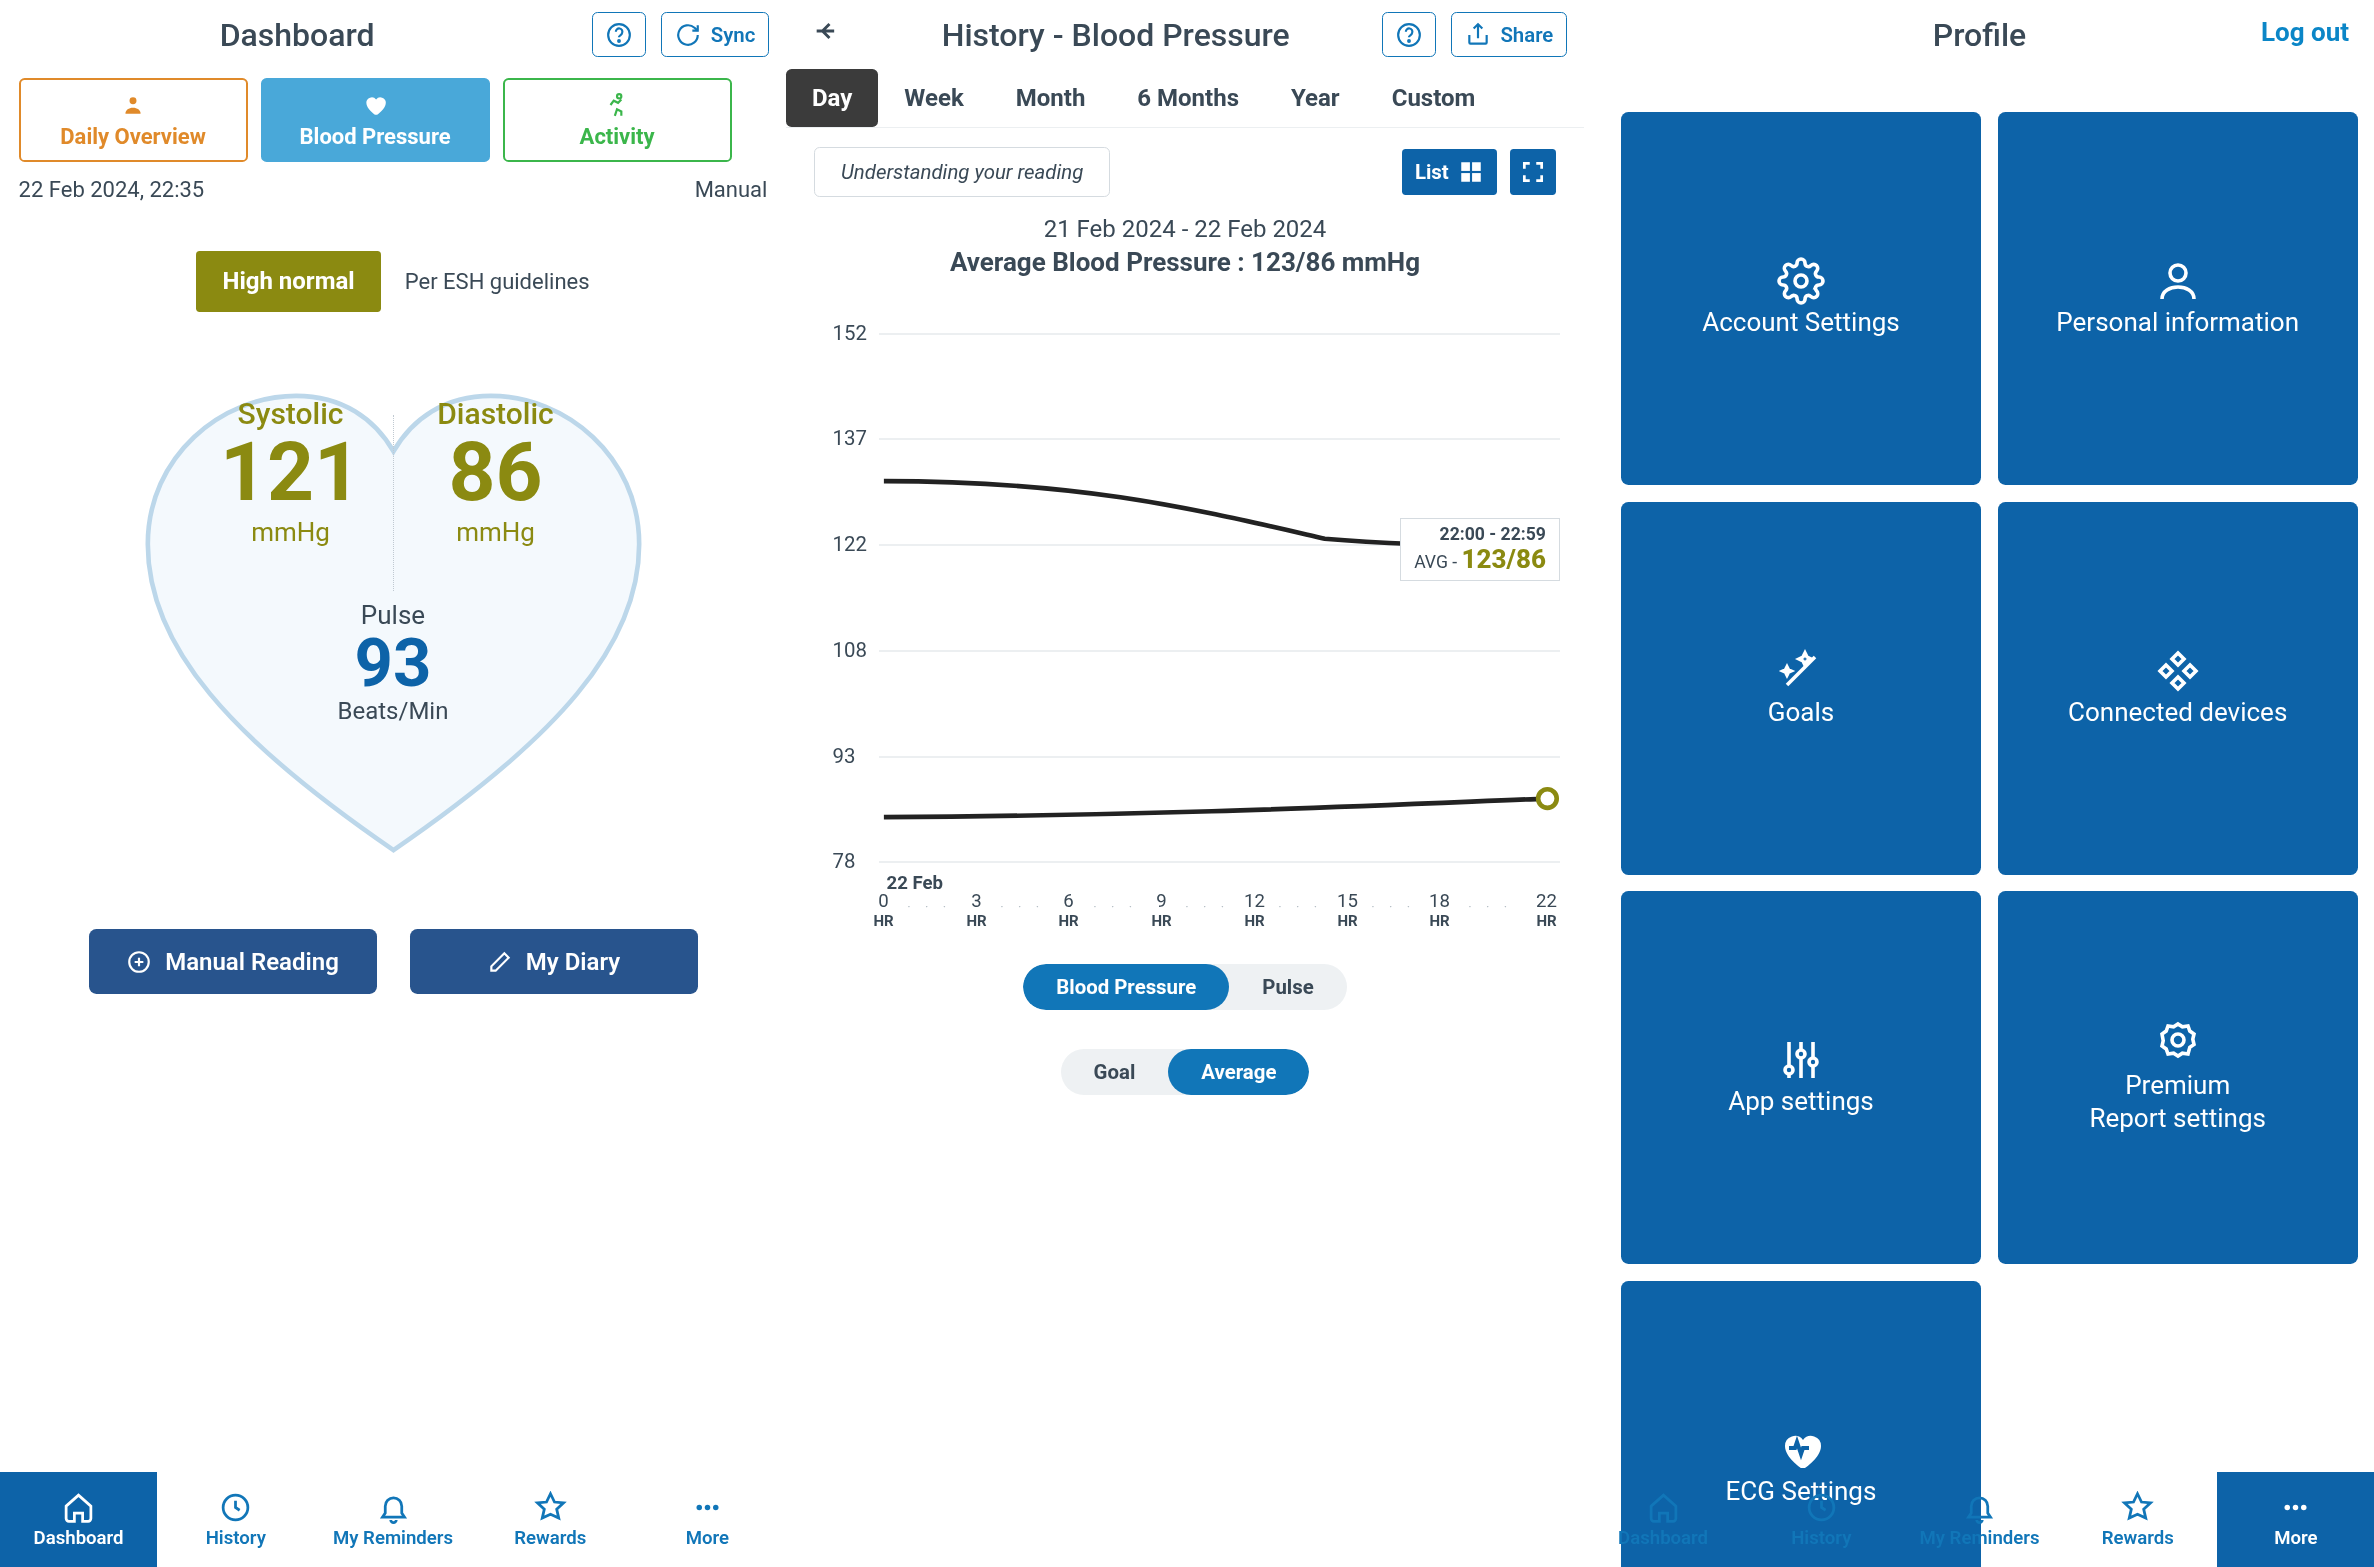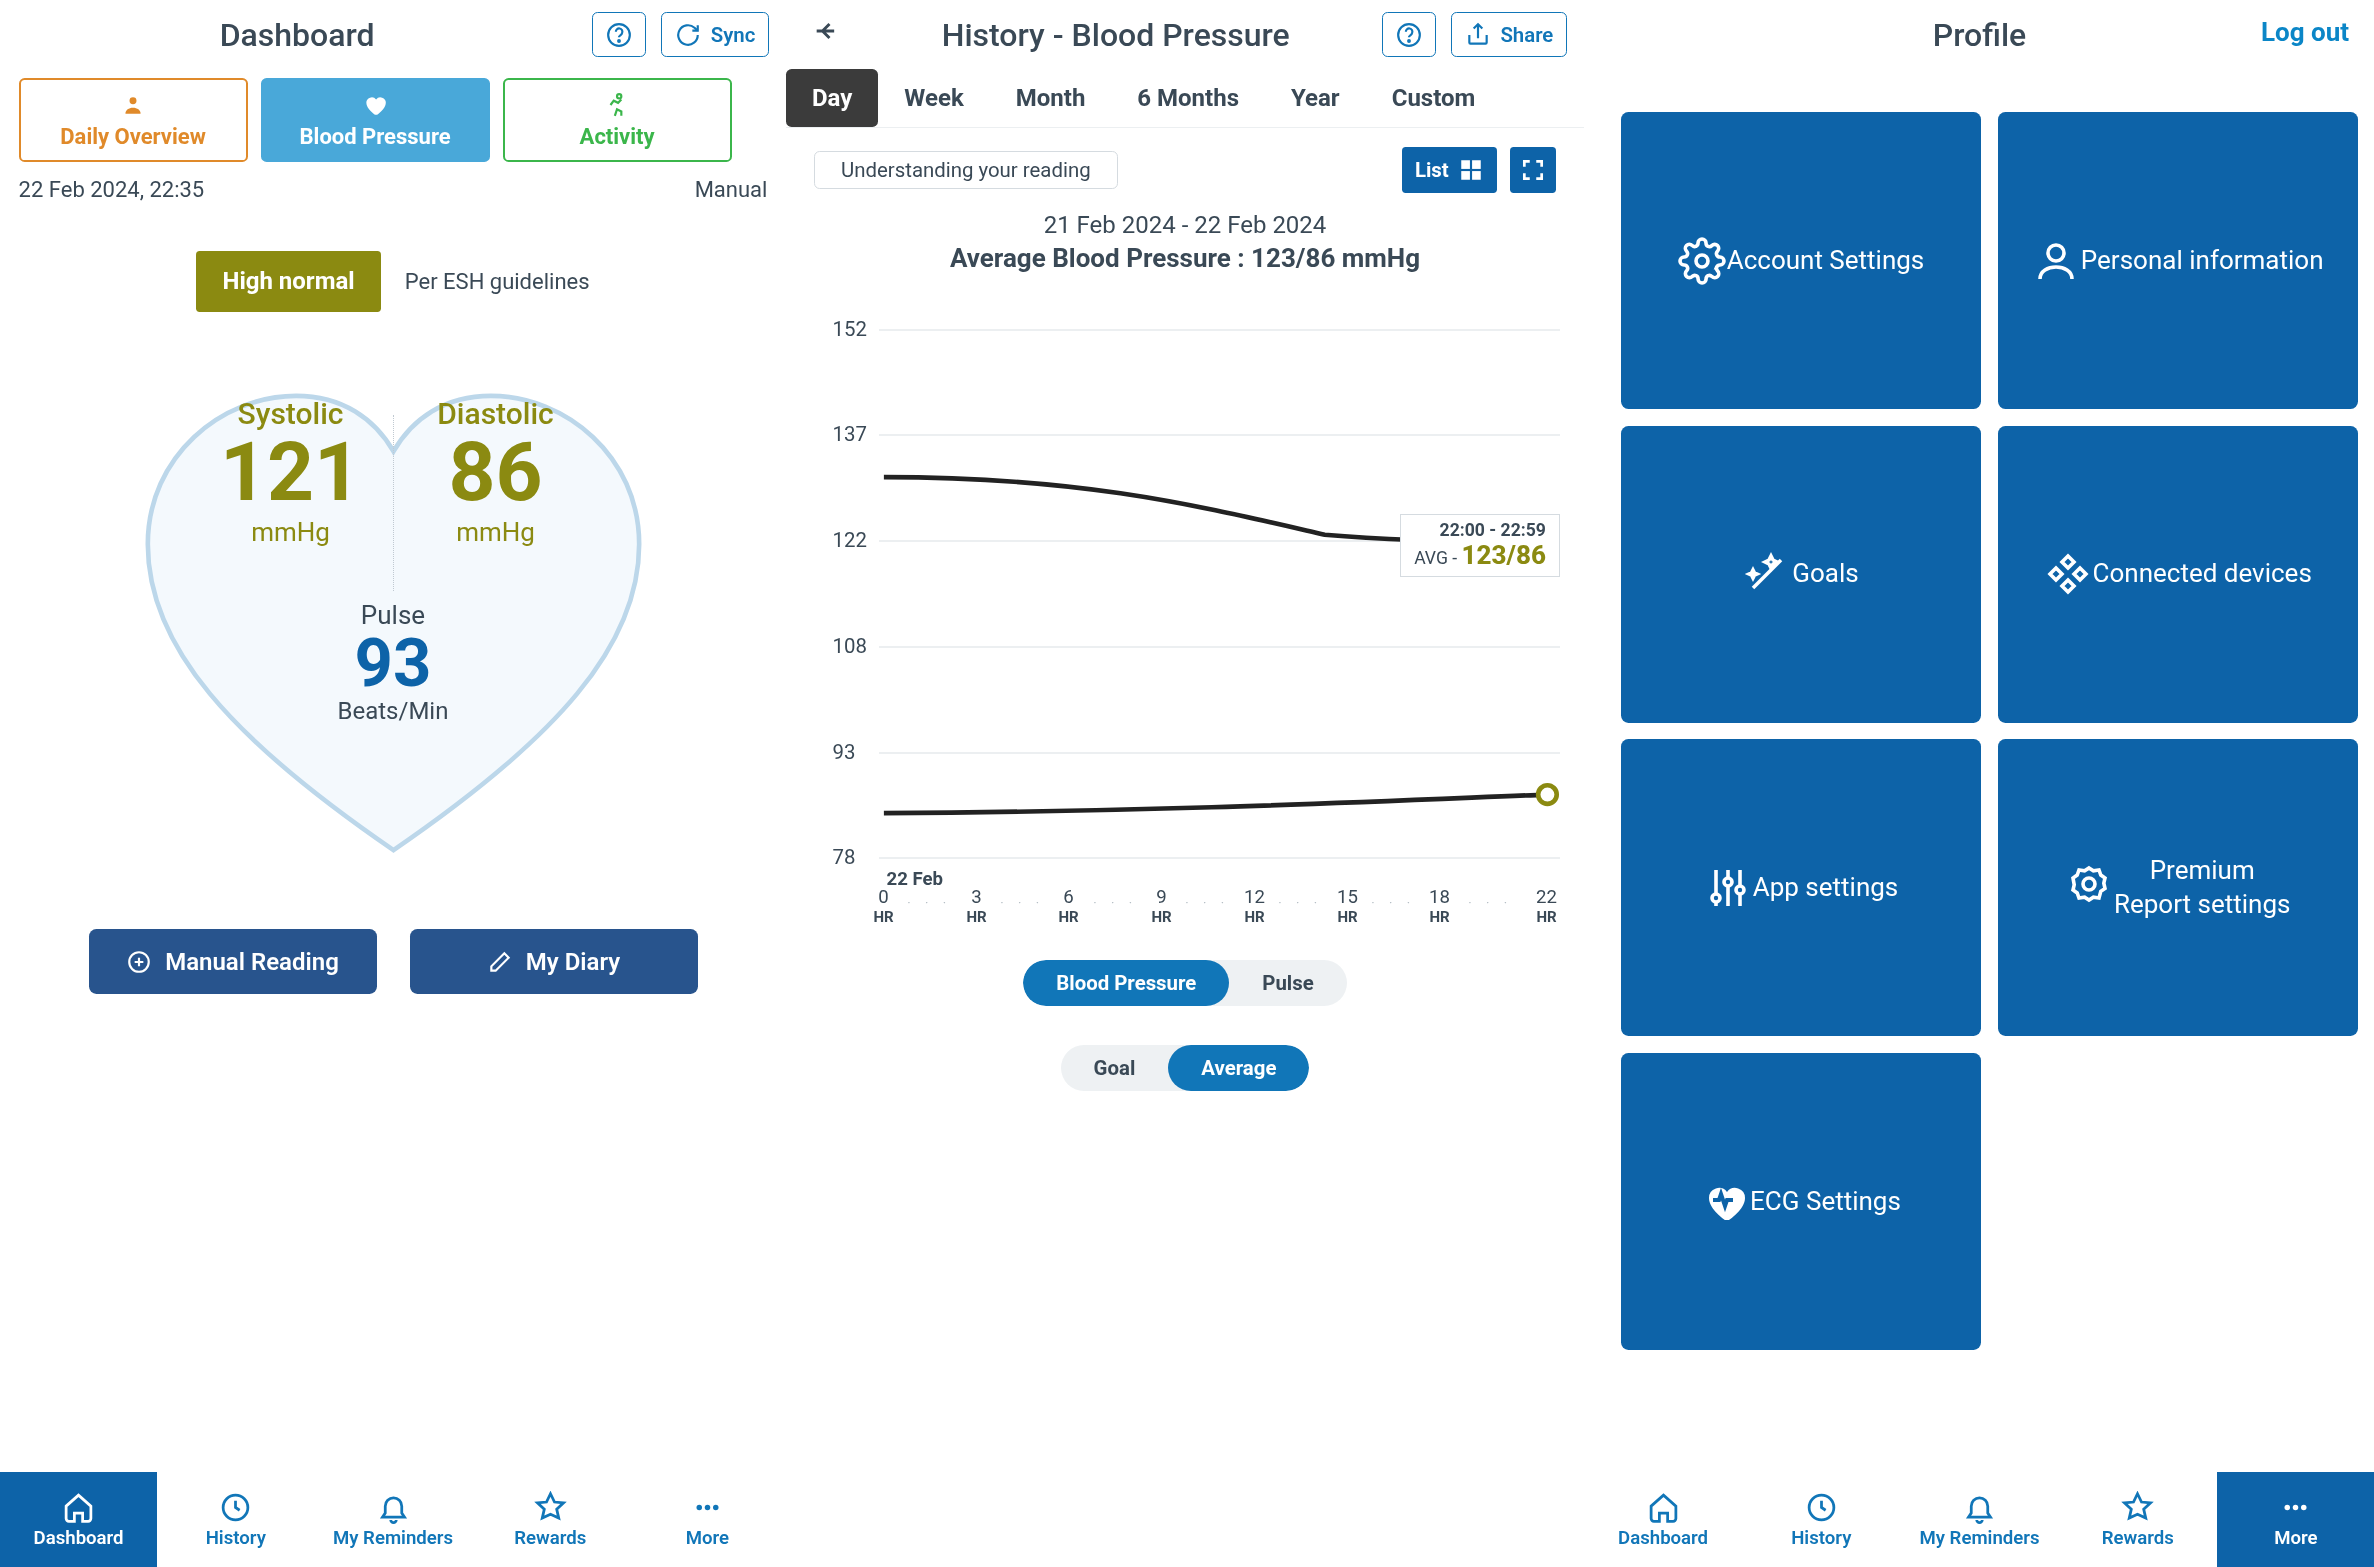--- a/index.html
+++ b/index.html
@@ -78,22 +78,22 @@
 
   
   .range-tabs{display:flex;border-bottom:1.9px solid #eceff1;}
   .range-tab{
     flex:0 0 auto;height:58px;padding:0 26px;display:inline-flex;align-items:center;
     font-size:24px;font-weight:700;color:var(--grey);cursor:pointer;
   }
   .range-tab.active{background:#3b3b3b;color:#fff;border-radius:5.6px;}
   .sub-bar{display:flex;align-items:center;padding:18.6px 28px;gap:13px;}
   .pill-outline{
-    height:38px;padding:16px 26px;border:1.9px solid #d5dbe0;border-radius:5.6px;background:#fff;
-    font-size:20.4px;color:var(--grey);display:inline-flex;align-items:center;cursor:pointer;
+    height:50px;padding:16px 26px;border:1.9px solid #d5dbe0;border-radius:5.6px;background:#fff;
+    font-size:20.4px;color:var(--grey);display:inline-flex;align-items:center;cursor:pointer;font-style:italic;
   }
   .list-toggle{
     height:46px;background:var(--brand);color:#fff;border-radius:3.7px;display:inline-flex;align-items:center;
     padding:0 13px;gap:9.3px;font-size:20.4px;font-weight:700;cursor:pointer;
   }
   .sq-btn{height:46px;width:46px;background:var(--brand);border-radius:3.7px;display:inline-flex;align-items:center;justify-content:center;cursor:pointer;}
 
   .chart-title{text-align:center;font-size:24px;color:var(--grey);}
   .chart-sub{text-align:center;font-size:26px;color:var(--grey);font-weight:700;margin-top:3.7px;}
   .chart-area{position:relative;width:761px;height:761px;margin:0 auto;}
@@ -114,22 +114,22 @@
   .x-dots{position:absolute;bottom:124px;color:#b6bfc6;font-size:13px;letter-spacing:5.6px;width:69px;text-align:center;transform:translateX(-50%);}
 
   .seg-row{display:flex;justify-content:center;gap:18.6px;margin-top:0;}
   .seg{background:#eef1f3;border-radius:927px;display:inline-flex;overflow:hidden;}
   .seg button{border:none;background:transparent;height:46px;padding:0 33px;font-size:20.4px;font-weight:700;color:var(--grey);cursor:pointer;}
   .seg button.on{background:var(--brand2);color:#fff;border-radius:927px;}
 
   
   .profile-grid{display:grid;grid-template-columns:repeat(2, 360px);gap:16.7px;padding:43px 37px;}
   .tile{
-    background:var(--brand);color:#fff;border-radius:7.4px;height:297px;
-    display:flex;flex-direction:row;align-items:center;justify-content:center;gap:1px;cursor:pointer;
+    background:var(--brand);color:#fff;border-radius:7.4px;height:373px;
+    display:flex;flex-direction:column;align-items:center;justify-content:center;gap:1px;cursor:pointer;
   }
   .tile-lbl{font-size:26px;text-align:center;line-height:1.3;}
 
   
   .bnav{position:absolute;bottom:0;left:0;right:0;height:96px;display:flex;}
   .bnav-item{
     flex:1;display:flex;flex-direction:column;align-items:center;justify-content:center;gap:3.7px;
     color:var(--brand2);font-size:18.6px;font-weight:600;cursor:pointer;
   }
   .bnav-item.active{background:var(--brand);color:#fff;}

